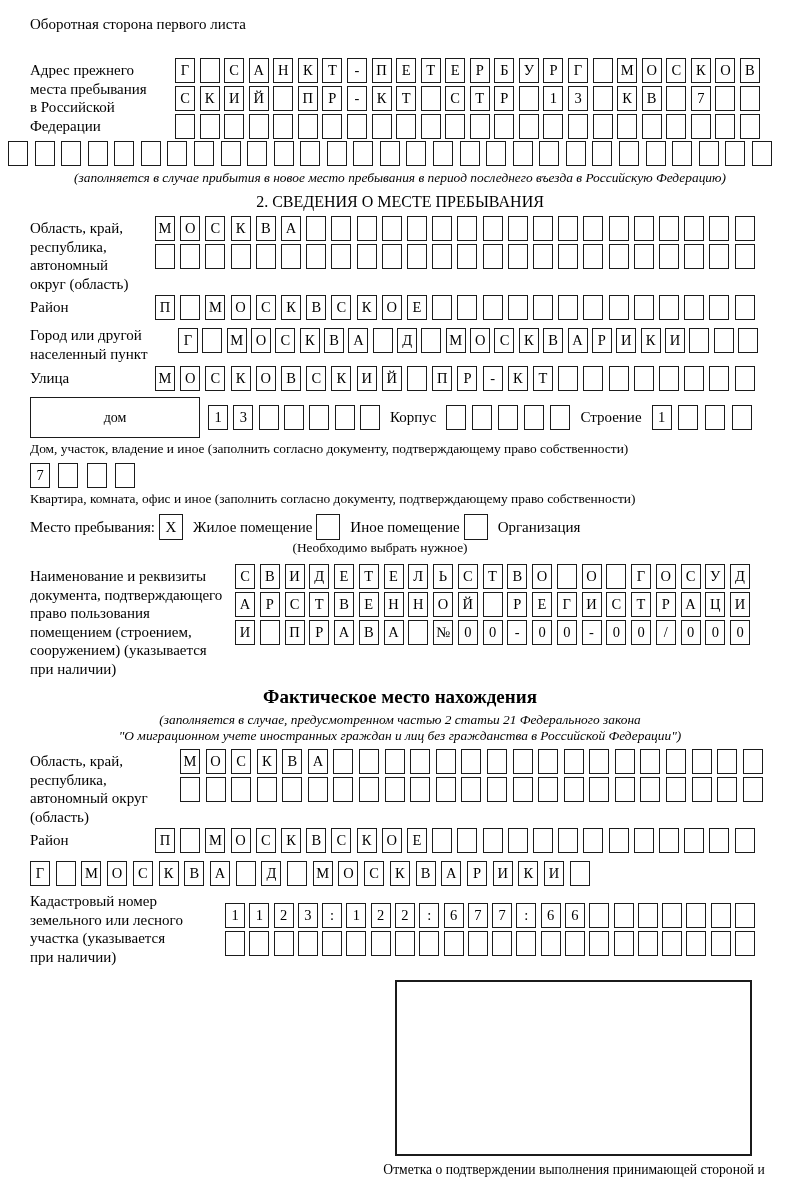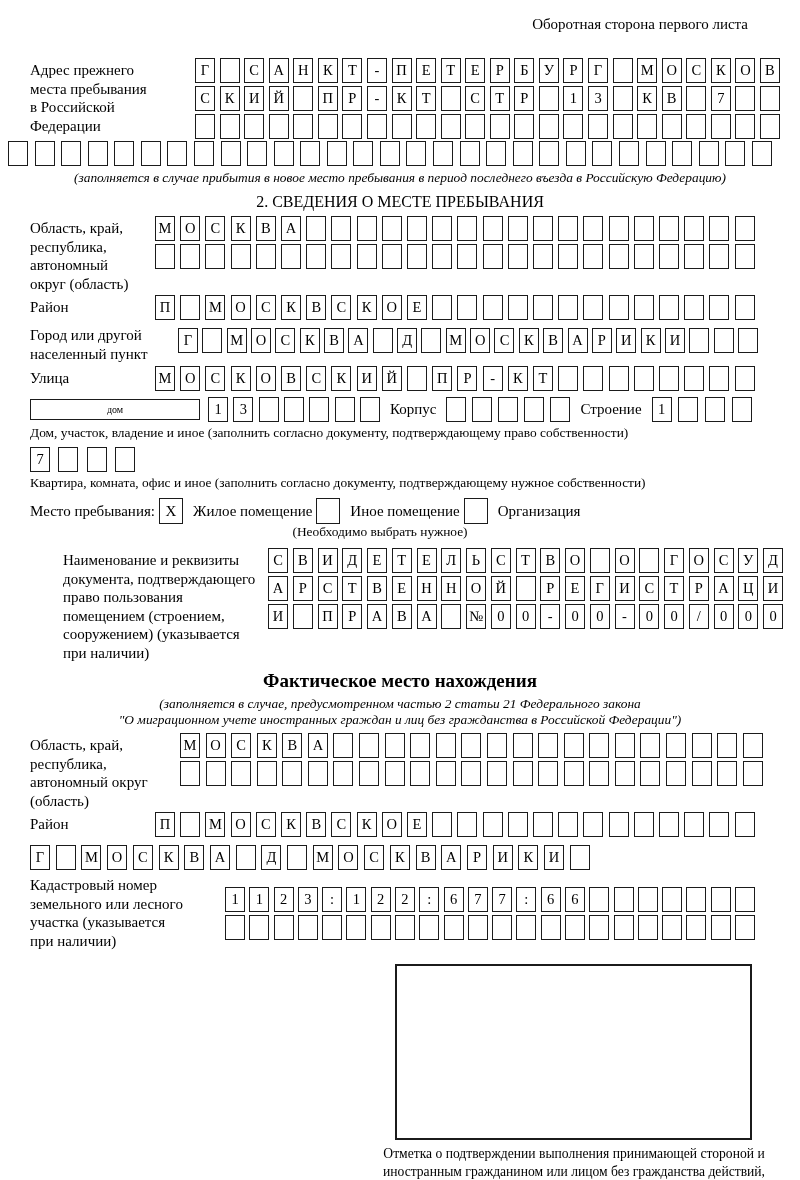--- a/index.html
+++ b/index.html
@@ -4,21 +4,21 @@
 <style>
   * { box-sizing: border-box; margin: 0; padding: 0; }
   html, body { background: #ffffff; }
   body {
     width: 800px; height: 1180px;
     font-family: "Liberation Serif", "DejaVu Serif", serif;
     color: #000; overflow: hidden;
   }
   .page { position: relative; width: 800px; height: 1180px; padding: 0 30px 0 30px; }
 
-  .hdr { padding-top: 16px; padding-right: 22px; text-align: right; font-size: 15px; }
+  .hdr { padding-top: 16px; padding-right: 22px; text-align: left; font-size: 15px; }
 
   .frow { display: flex; align-items: flex-start; }
   .flabel { font-size: 15px; line-height: 18.5px; white-space: pre-line; flex: 0 0 auto; padding-top: 3px; }
   .cellcol { display: flex; flex-direction: column; gap: 3px; }
 
   .cells { display: flex; justify-content: space-between; flex: 0 0 auto; }
   .cell {
     flex: 0 0 auto; width: 20px; height: 25px;
     border: 1.7px solid #1b1b1b;
     display: flex; align-items: center; justify-content: center;
@@ -32,36 +32,36 @@
   .c530 { width: 530px; } .c172 { width: 172px; } .c124 { width: 124px; }
   .c100 { width: 100px; } .c105 { width: 105px; }
   .overflow-cells { width: 764px; margin: 2px 0 0 -22px; }
 
   .note { font-size: 13.4px; line-height: 16px; }
   .note-center { text-align: center; margin-top: 4px; font-style: italic; }
   .note-left { margin-top: 3px; }
   .sec-title { text-align: center; font-weight: normal; font-size: 16px; margin: 7px 0 5px 0; }
   .sub-title { text-align: center; font-weight: bold; font-size: 19px; margin: 8px 0 4px 0; }
 
-  .addr-block { margin-top: 25px; gap: 20px; }
+  .addr-block { margin-top: 25px; }
 
   .houserow { display: flex; align-items: center; margin-top: 6px; gap: 8px; }
-  .widebox { height: 21px; border: 1.7px solid #1b1b1b; display: flex; align-items: center; justify-content: center; font-size: 10px; flex: 0 0 auto; }
+  .widebox { height: 41px; border: 1.7px solid #1b1b1b; display: flex; align-items: center; justify-content: center; font-size: 14px; flex: 0 0 auto; }
   .wb170 { width: 170px; } .wb200 { width: 200px; }
   .inline-label { font-size: 15px; flex: 0 0 auto; padding: 0 2px; }
 
   .stayrow { display: flex; align-items: center; margin-top: 7px; gap: 4px; font-size: 15px; }
   .opt { display: flex; align-items: center; gap: 10px; }
   .checkbox {
     width: 24px; height: 26px; border: 1.7px solid #1b1b1b;
     display: inline-flex; align-items: center; justify-content: center; font-size: 15px; flex: 0 0 auto;
   }
   .stay-note { text-align: center; width: 520px; margin-left: 90px; }
 
-  .doc-block { margin-top: 8px; margin-left: 33px; }
+  .doc-block { margin-top: 8px; }
 
   .stamp-box { width: 357px; height: 176px; border: 2px solid #1b1b1b; margin: 14px 0 0 365px; }
   .stamp-note { width: 400px; margin: 5px 0 0 344px; text-align: center; font-size: 13.6px; line-height: 17.5px; }
 
   .mt2 { margin-top: 2px; } .mt3 { margin-top: 3px; } .mt5 { margin-top: 5px; }
 </style>
 </head>
 <body>
 
 <div class="page">
@@ -371,21 +371,21 @@
   <div class="note note-left">Дом, участок, владение и иное (заполнить согласно документу, подтверждающему право собственности)</div>
 
   <div class="houserow">
     <div class="cells c105">
         <span class="cell">7</span>
         <span class="cell"></span>
         <span class="cell"></span>
         <span class="cell"></span>
       </div>
   </div>
-  <div class="note note-left">Квартира, комната, офис и иное (заполнить согласно документу, подтверждающему нужное собственности)</div>
+  <div class="note note-left">Квартира, комната, офис и иное (заполнить согласно документу, подтверждающему право собственности)</div>
 
   <div class="stayrow">
     <span>Место пребывания:</span>
     <span class="opt">
       <span class="checkbox">X</span>
       <span>Жилое помещение</span>
     </span>
     <span class="opt">
       <span class="checkbox"></span>
       <span>Иное помещение</span>

